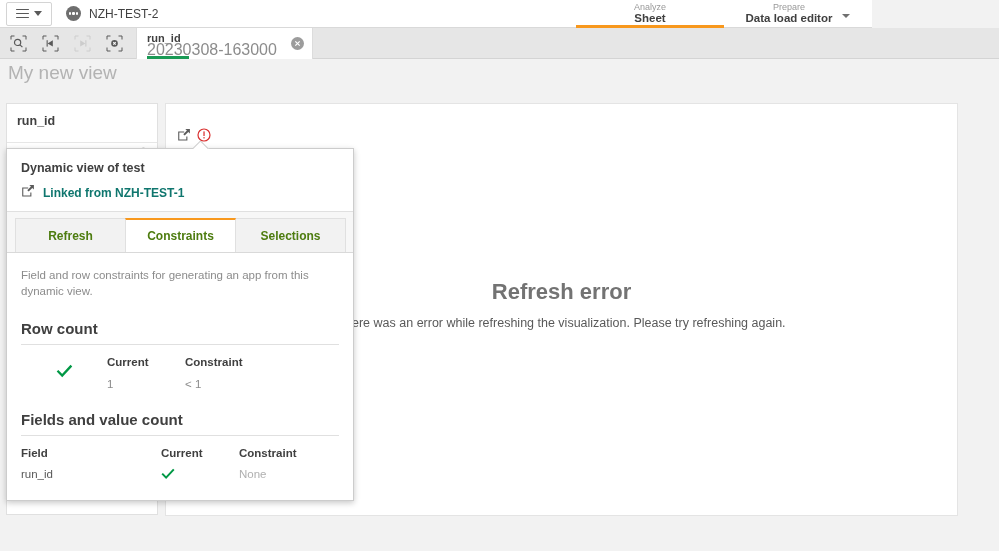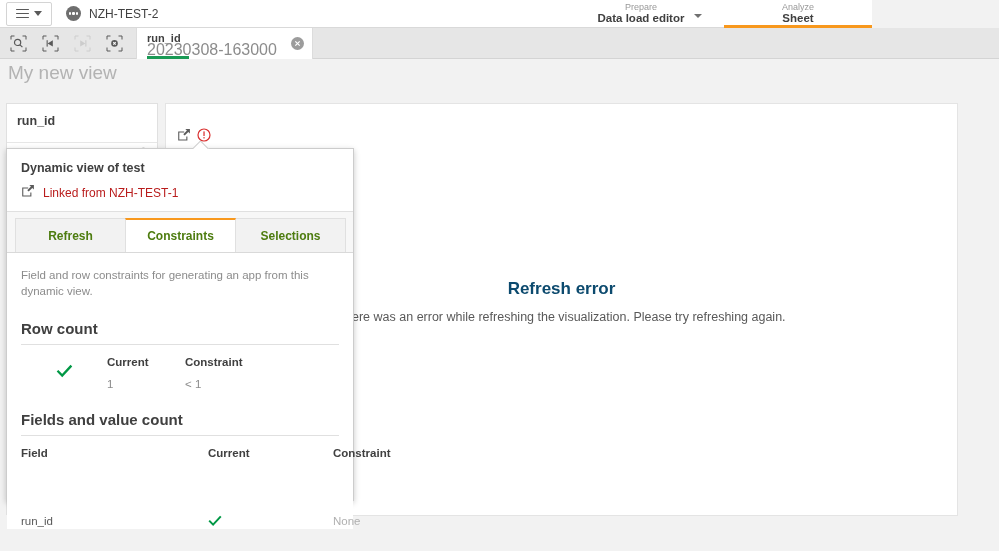--- a/index.html
+++ b/index.html
@@ -250,23 +250,23 @@
     gap: 6px;
     padding: 24px 0 0 11px;
   }
   .viz-error-body {
     position: absolute;
     left: 0; right: 0;
     top: 175px;
     text-align: center;
   }
   .viz-error-title {
-    font-size: 17px;
-    font-weight: bold;
-    color: #0c4a6e;
+    font-size: 22px;
+    font-weight: bold;
+    color: #737373;
     margin-bottom: 11px;
   }
   .viz-error-text {
     font-size: 12.5px;
     color: #595959;
   }
 
   
   .popover {
     position: absolute;
@@ -304,21 +304,22 @@
     font-size: 12.5px;
     font-weight: bold;
     color: #404040;
     margin-bottom: 9px;
   }
   .pop-linked {
     display: flex;
     align-items: center;
     gap: 8px;
     font-size: 12px;
-    color: #b91c1c;
+    color: #0f766e;
+    font-weight: bold;
   }
 
   .pop-tabs {
     display: flex;
     height: 34px;
     background: #f7f7f7;
     border-bottom: 1px solid #d9d9d9;
     padding: 6px 8px 0 8px;
     box-sizing: content-box;
   }
@@ -376,21 +377,20 @@
     padding-bottom: 10px;
   }
   .col-val {
     font-size: 11.5px;
     color: #8c8c8c;
   }
   .fv-grid {
     display: grid;
     grid-template-columns: 140px 78px 1fr;
     margin-top: 11px;
-    gap: 47px;
   }
   .fv-grid .cell-head {
     font-size: 11.5px;
     font-weight: bold;
     color: #404040;
     padding-bottom: 9px;
   }
   .fv-grid .cell-val {
     font-size: 11.5px;
     color: #595959;
@@ -419,30 +419,30 @@
     <span class="caret-down"></span>
   </div>
   <div class="app-icon">
     <span></span>
       <span></span>
       <span></span>
   </div>
   <div class="app-name">NZH-TEST-2</div>
 
   <div class="topnav-right">
+    <div class="nav-section nav-active">
+      <div class="nav-sub">Analyze</div>
+      <div class="nav-main">Sheet</div>
+    </div>
     <div class="nav-section nav-prepare">
       <div class="labels">
         <div class="nav-sub">Prepare</div>
         <div class="nav-main">Data load editor</div>
       </div>
       <span class="nav-chev"></span>
-    </div>
-    <div class="nav-section nav-active">
-      <div class="nav-sub">Analyze</div>
-      <div class="nav-main">Sheet</div>
     </div>
   </div>
 </div>
 
 <div class="selbar">
 
   <div class="sel-icon">
     <svg width="17" height="17" viewBox="0 0 17 17">
       <g fill="none" stroke="#595959" stroke-width="1">
         <path d="M1 4.5V1h3.5M12.5 1H16v3.5M16 12.5V16h-3.5M4.5 16H1v-3.5" stroke-dasharray="0"></path>

